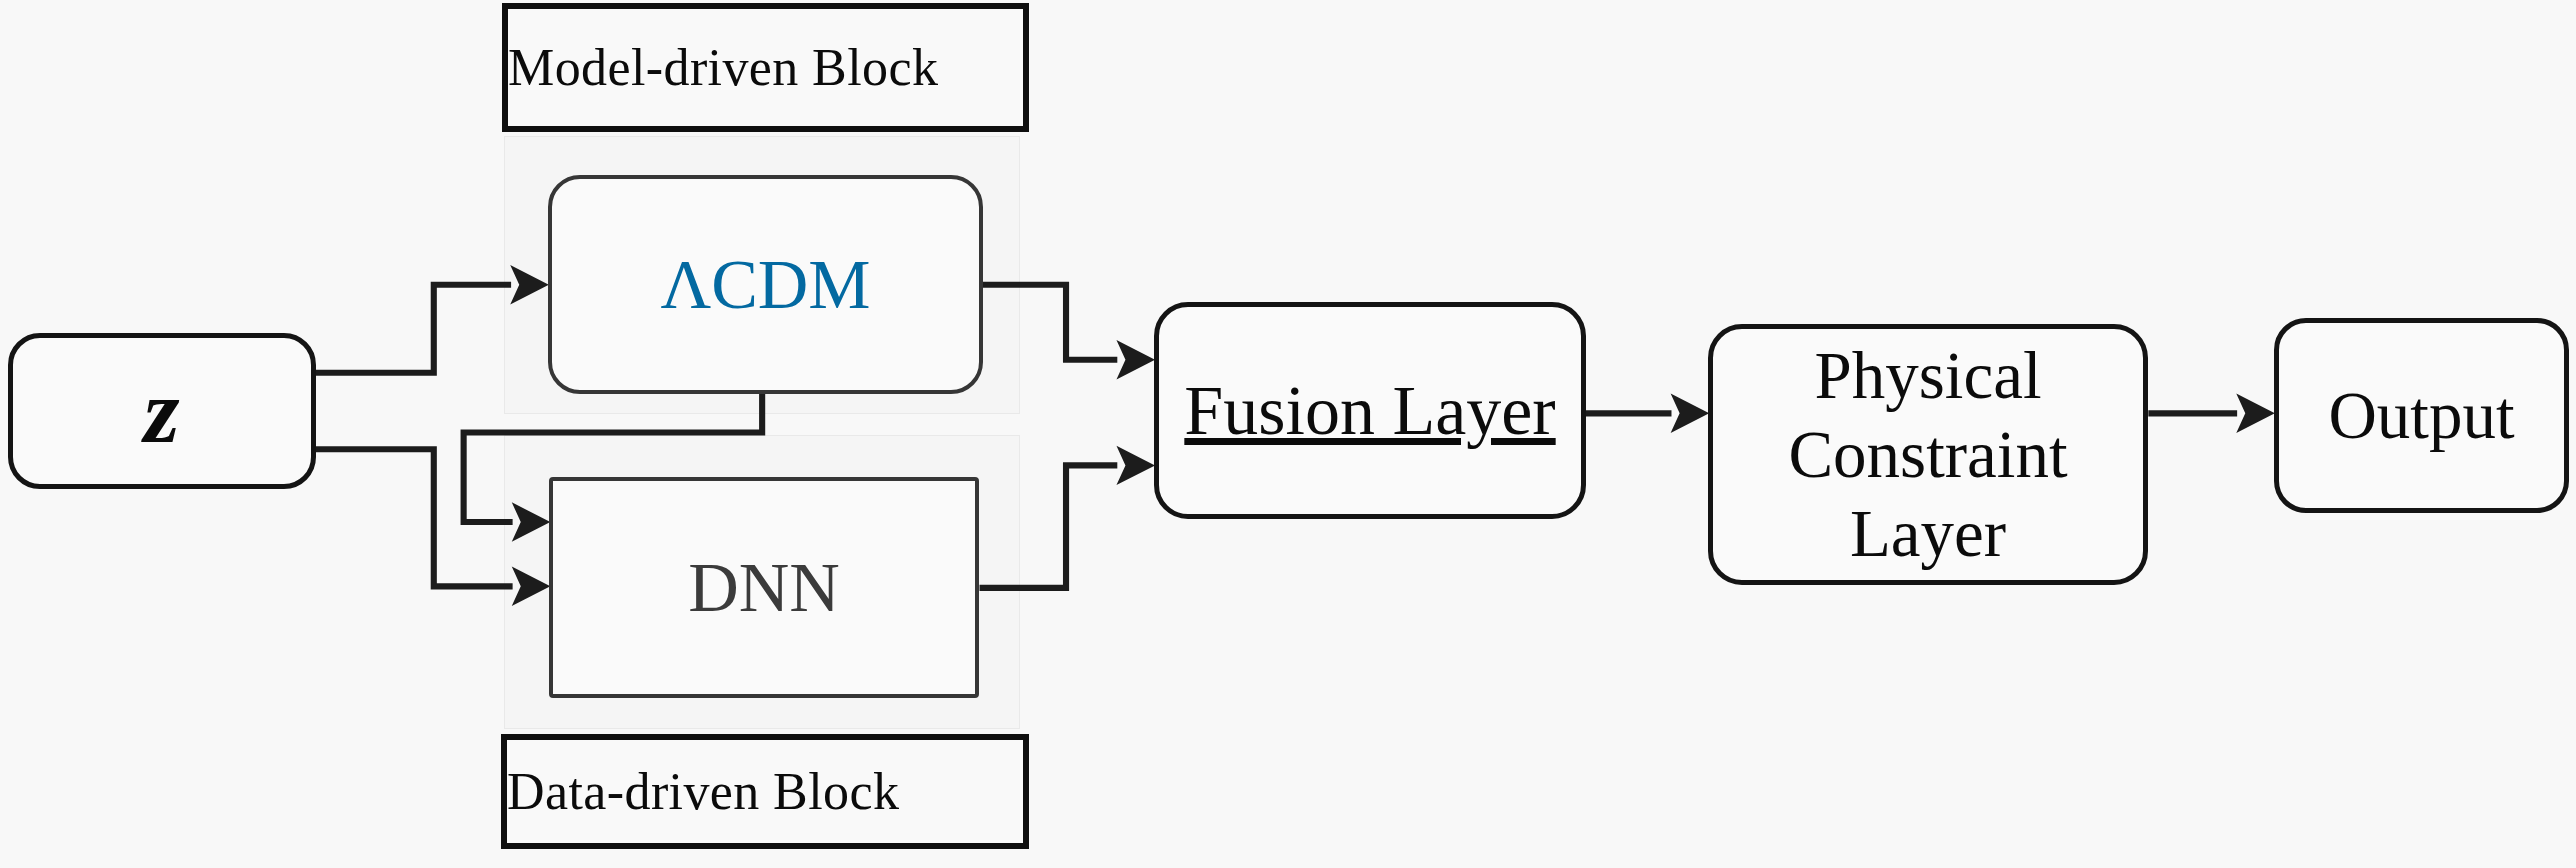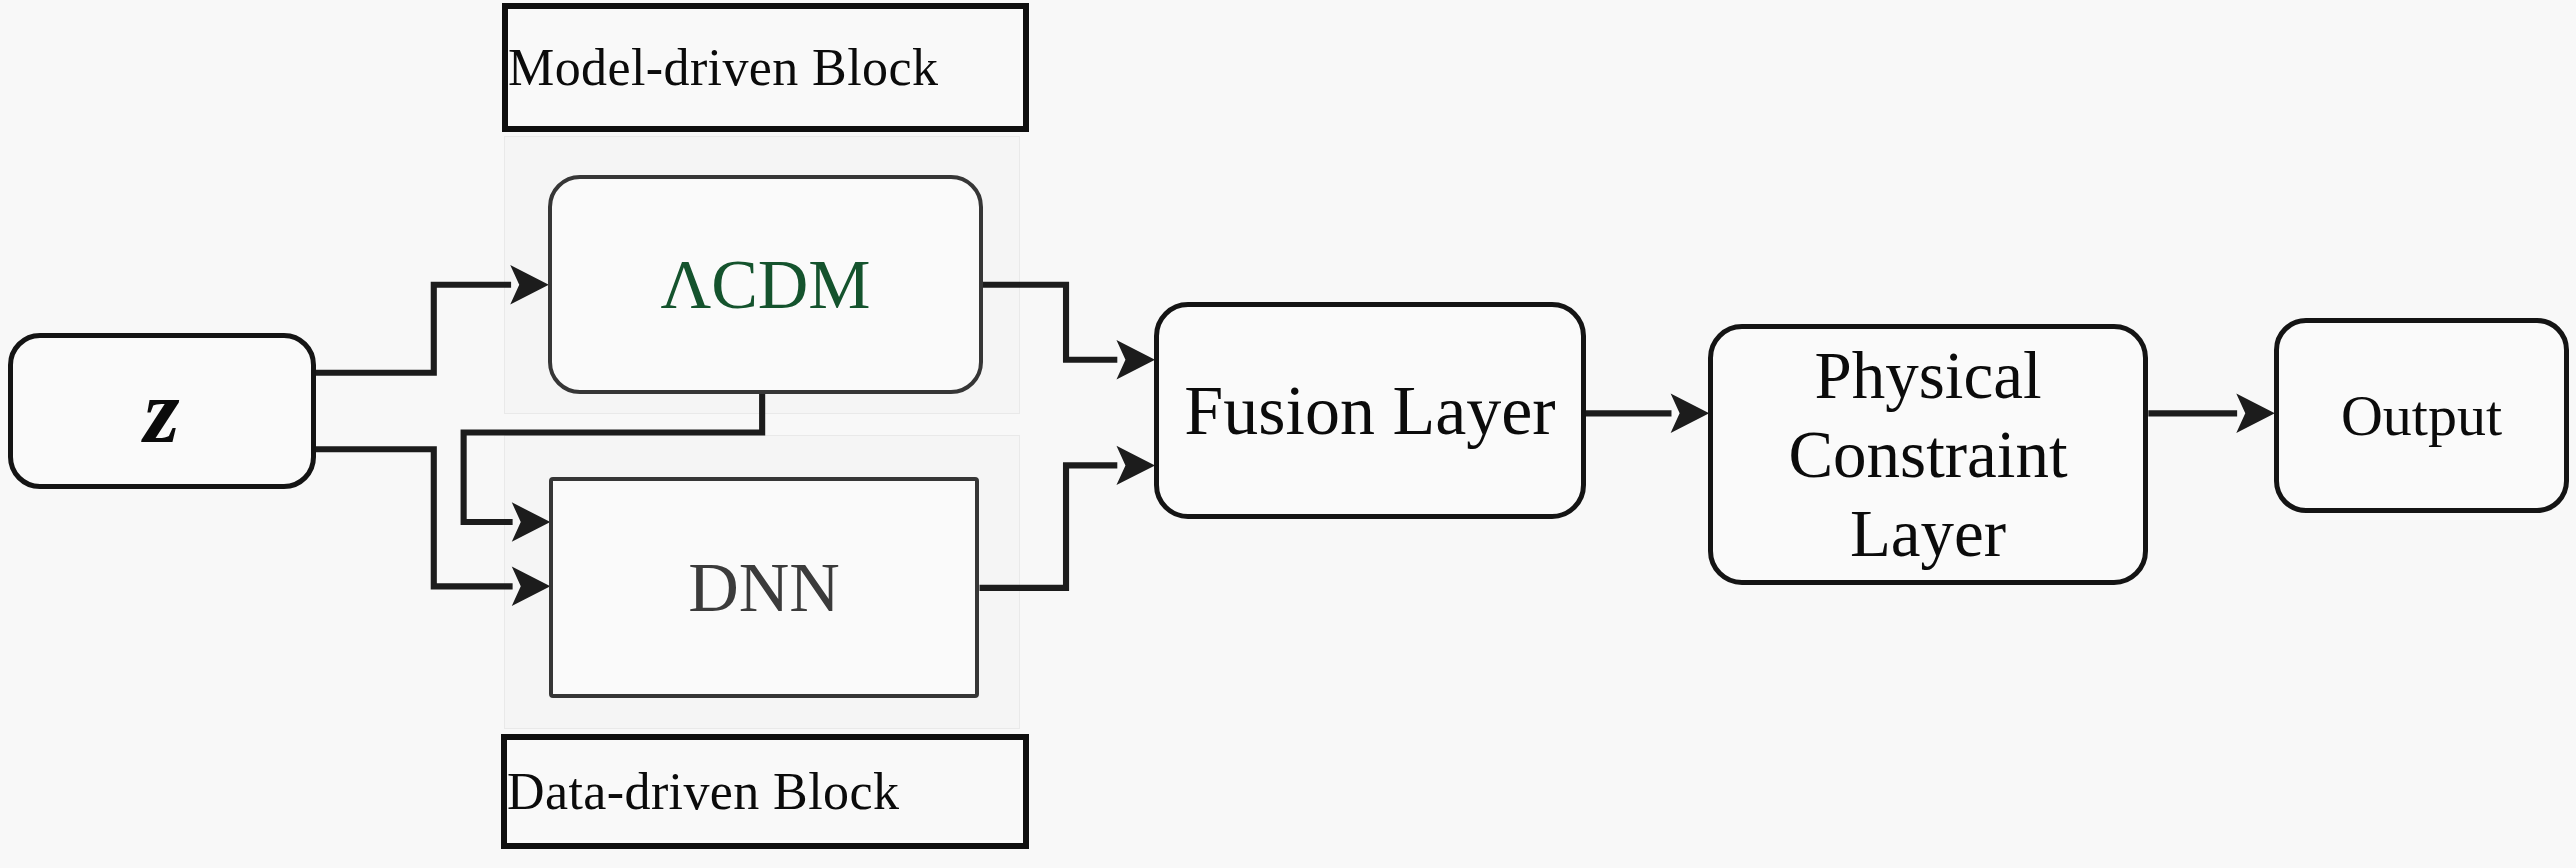--- a/index.html
+++ b/index.html
@@ -59,42 +59,43 @@
     color: #0b0b0b;
   }
   #node-z {
     left: 7.7px; top: 333px; width: 308px; height: 156px;
     border: 5.4px solid #141414; border-radius: 32px;
     font-size: 92px; font-style: italic; font-weight: bold;
   }
   #node-lcdm {
     left: 548px; top: 175px; width: 435px; height: 219px;
     border: 4.6px solid #363636; border-radius: 32px;
-    font-size: 70px; color: #14532d;
+    font-size: 70px; color: #0369a1;
   }
   #node-dnn {
     left: 549px; top: 477px; width: 430px; height: 221px;
     border: 4.6px solid #363636; border-radius: 4px;
     font-size: 70px; color: #3b3b3b;
   }
   #node-fusion {
     left: 1154px; top: 302px; width: 432px; height: 217px;
     border: 5.4px solid #141414; border-radius: 34px;
     font-size: 70px;
+    text-decoration: underline;
   }
   #node-physical {
     left: 1708px; top: 281px; width: 440px; height: 261px;
     border: 5.4px solid #141414; border-radius: 34px;
     font-size: 67px; line-height: 1.18; margin-top: 43px;
   }
   #node-physical .node-text { width: 368px; }
   #node-output {
     left: 2274px; top: 318px; width: 295px; height: 195px;
     border: 5.4px solid #141414; border-radius: 32px;
-    font-size: 58px;
+    font-size: 67px;
   }
 
   
   #connector-layer {
     position: absolute;
     left: 0; top: 0;
     width: 2576px; height: 868px;
     z-index: 2;
   }
   #connector-layer polyline {

